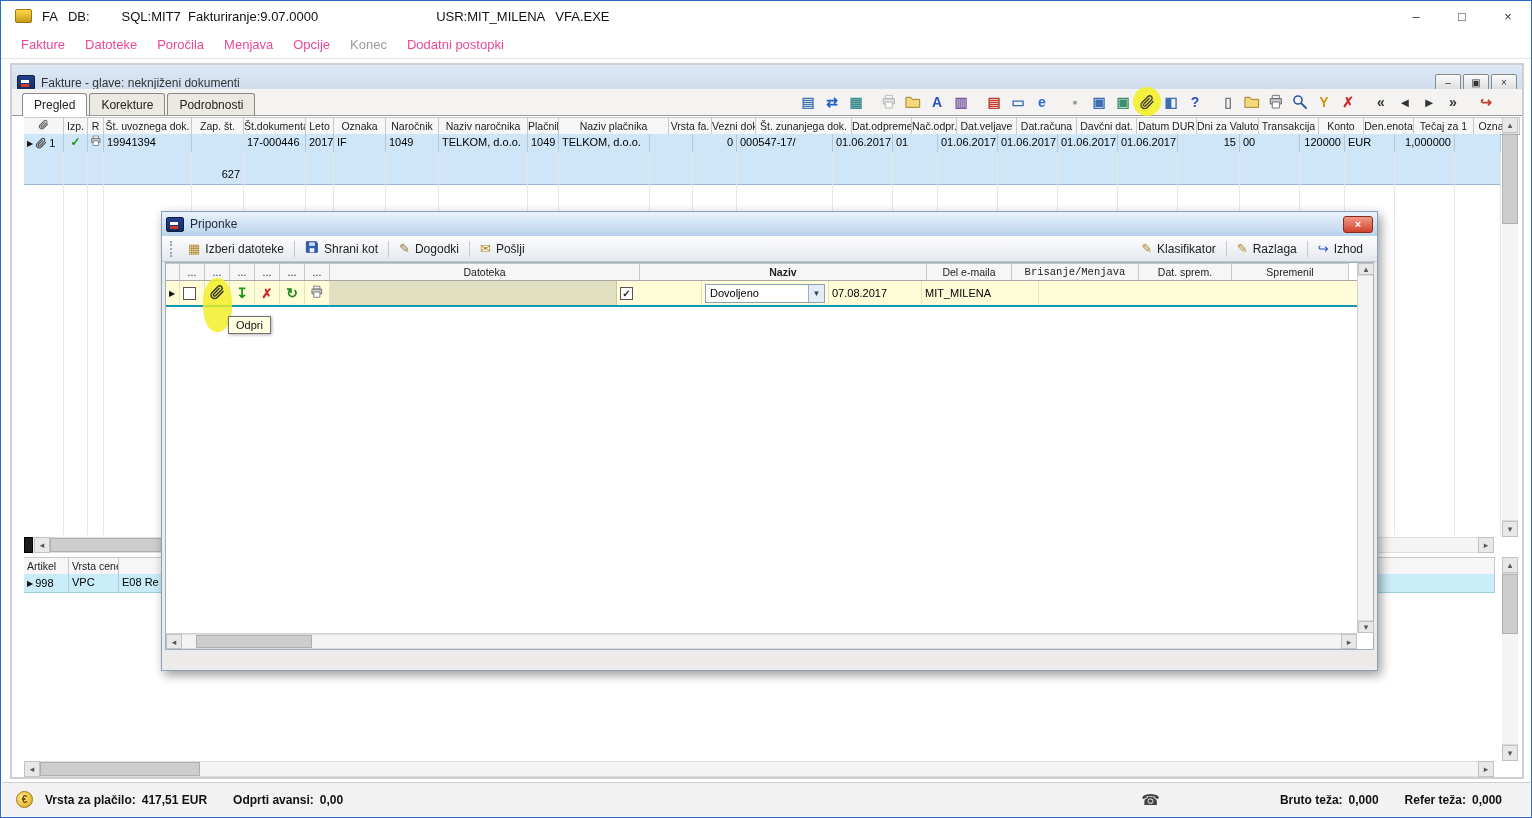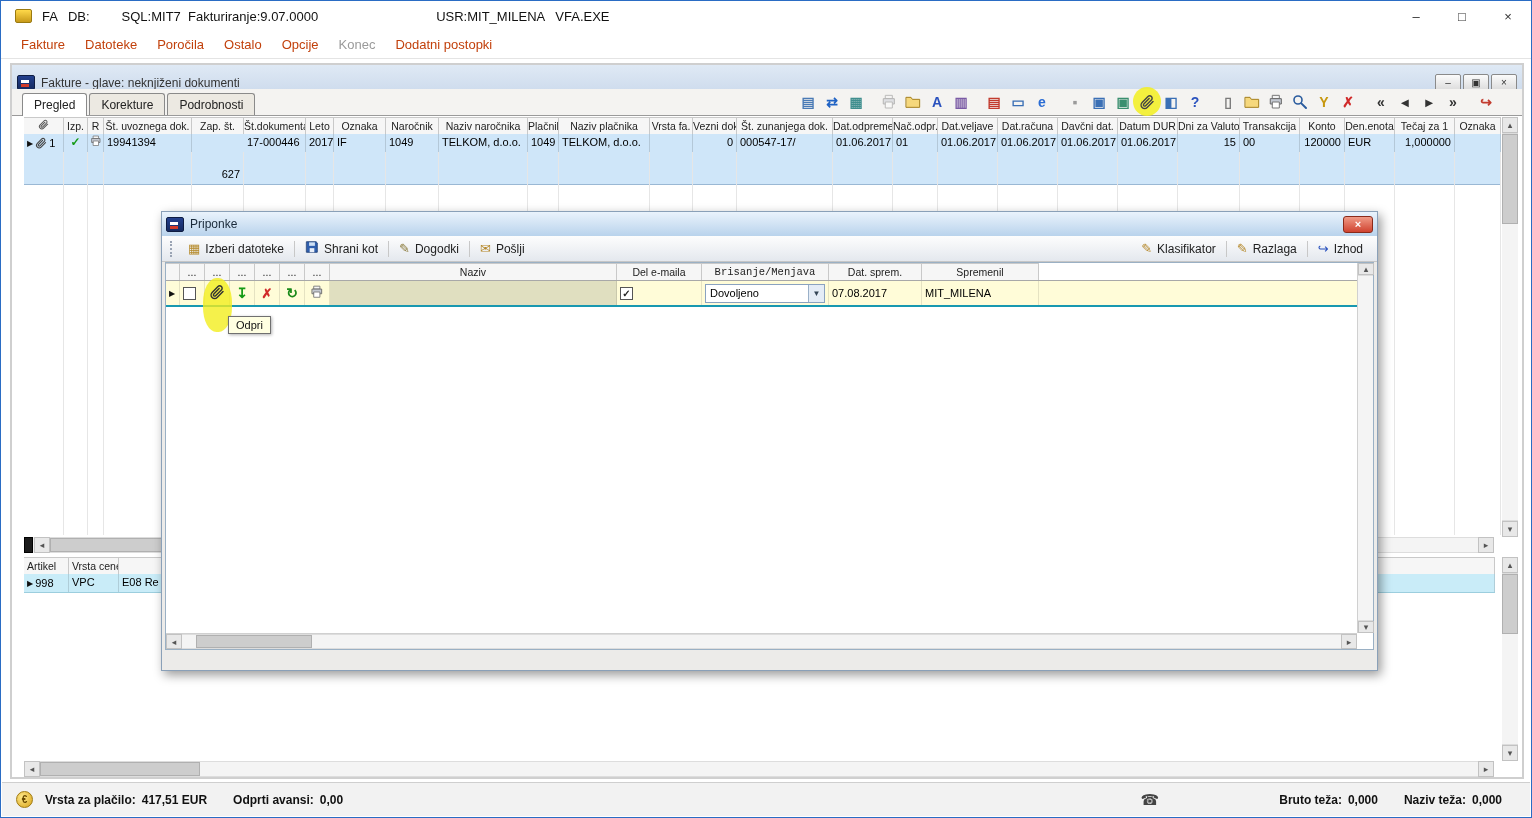--- a/index.html
+++ b/index.html
@@ -11,21 +11,21 @@
   .app-icon{width:17px;height:14px;margin-left:14px;background:linear-gradient(#ffd94a,#c89a1a);border:1px solid #9a7a10;border-radius:2px}
   .tb-text{margin-left:10px;white-space:pre}
   .tb-db{}
   .tb-sql{margin-left:32px}
   .tb-usr{margin-left:118px}
   .win-controls{margin-left:auto;display:flex;height:100%}
   .wc{width:46px;height:100%;display:flex;align-items:center;justify-content:center;font-size:13px;color:#333}
 
   
   .menubar{position:absolute;top:30px;left:0;right:0;height:28px;display:flex;align-items:center;padding-left:10px;background:#fff;border-bottom:1px solid #e4e4e4;font-size:13px}
-  .menu-item{padding:4px 10px;color:#c2410c;cursor:default}
+  .menu-item{padding:4px 10px;color:#ec4899;cursor:default}
   .menu-item.disabled{color:#9a9a9a}
 
   
   .child{position:absolute;top:62px;left:9px;width:1514px;height:716px;background:#fff;border:2px solid #cfcfcf}
   .c-title{position:absolute;top:0;left:0;right:0;height:36px;display:flex;align-items:center;background:linear-gradient(#dfe9f5,#c8d7ea);border-bottom:1px solid #a8b8c8;padding:0 5px;font-size:12px;color:#333}
   .mit-icon{width:18px;height:15px;background:linear-gradient(#23408e,#152a60);border:1px solid #0e1c42;border-radius:2px;position:relative;margin-right:6px}
   .mit-icon::after{content:"";position:absolute;left:3px;top:4px;width:8px;height:3px;background:#fff;box-shadow:0 4px 0 #d03a2a}
   .c-controls{margin-left:auto;display:flex;gap:2px}
   .cc{width:26px;height:17px;display:flex;align-items:center;justify-content:center;font-size:10px;color:#333;background:linear-gradient(#fbfbfb,#dcdcdc);border:1px solid #8a8a8a;border-radius:2px}
 
@@ -115,21 +115,21 @@
       <span class="wc">–</span>
       <span class="wc">□</span>
       <span class="wc">×</span>
     </span>
   </div>
 
   <div class="menubar" id="menubar">
       <span class="menu-item">Fakture</span>
       <span class="menu-item">Datoteke</span>
       <span class="menu-item">Poročila</span>
-      <span class="menu-item">Ostalo</span>
+      <span class="menu-item">Menjava</span>
       <span class="menu-item">Opcije</span>
       <span class="menu-item disabled">Konec</span>
       <span class="menu-item">Dodatni postopki</span>
     </div>
 
   <div class="child">
     <div class="c-title">
       <span class="mit-icon"></span>
       <span>Fakture - glave: neknjiženi dokumenti</span>
       <span class="c-controls">
@@ -261,21 +261,21 @@
         <span class="gh" style="width: 24px;">Izp.</span>
         <span class="gh" style="width: 16px;">R</span>
         <span class="gh" style="width: 88px;">Št. uvoznega dok.</span>
         <span class="gh" style="width: 52px;">Zap. št.</span>
         <span class="gh" style="width: 62px;">Št.dokumenta</span>
         <span class="gh" style="width: 28px;">Leto</span>
         <span class="gh" style="width: 52px;">Oznaka</span>
         <span class="gh" style="width: 53px;">Naročnik</span>
         <span class="gh" style="width: 89px;">Naziv naročnika</span>
         <span class="gh" style="width: 31px;">Plačnik</span>
-        <span class="gh" style="width: 91px;">Naziv plačnika</span>
+        <span class="gh" style="width: 110px;">Naziv plačnika</span>
         <span class="gh" style="width: 43px;">Vrsta fa.</span>
         <span class="gh" style="width: 44px;">Vezni dok.</span>
         <span class="gh" style="width: 96px;">Št. zunanjega dok.</span>
         <span class="gh" style="width: 60px;">Dat.odpreme</span>
         <span class="gh" style="width: 45px;">Nač.odpr.</span>
         <span class="gh" style="width: 60px;">Dat.veljave</span>
         <span class="gh" style="width: 60px;">Dat.računa</span>
         <span class="gh" style="width: 60px;">Davčni dat.</span>
         <span class="gh" style="width: 60px;">Datum DUR</span>
         <span class="gh" style="width: 62px;">Dni za Valuto</span>
@@ -406,21 +406,21 @@
   <div class="statusbar">
     <span class="coin">€</span>
     <span class="sb-lab">Vrsta za plačilo:</span>
     <span class="sb-val">417,51 EUR</span>
     <span class="sb-lab mgap">Odprti avansi:</span>
     <span class="sb-val">0,00</span>
     <span class="sb-sp"></span>
     <span class="phone">☎</span>
     <span class="sb-lab">Bruto teža:</span>
     <span class="sb-val">0,000</span>
-    <span class="sb-lab mgap">Naziv teža:</span>
+    <span class="sb-lab mgap">Refer teža:</span>
     <span class="sb-val" style="margin-right:28px">0,000</span>
   </div>
 
   <div class="dialog">
     <div class="dlg-title">
       <span class="mit-icon"></span>
       <span>Priponke</span>
       <span class="dlg-close">×</span>
     </div>
     <div class="dlg-toolbar">
@@ -469,21 +469,22 @@
     </div>
     <div class="dlg-grid">
       <div class="dlg-head ghb" id="dlg-head">
           <span class="gh" style="width: 14px;"></span>
           <span class="gh" style="width: 25px;">...</span>
           <span class="gh" style="width: 25px;">...</span>
           <span class="gh" style="width: 25px;">...</span>
           <span class="gh" style="width: 25px;">...</span>
           <span class="gh" style="width: 25px;">...</span>
           <span class="gh" style="width: 25px;">...</span>
-          <span class="gh" style="width: 287px;">Naziv</span>
+          <span class="gh" style="width: 310px;">Datoteka</span>
+          <span class="gh" style="width: 287px; font-weight: bold;">Naziv</span>
           <span class="gh" style="width: 85px;">Del e-maila</span>
           <span class="gh" style="width: 127px; font-family: Liberation Mono, monospace;">Brisanje/Menjava</span>
           <span class="gh" style="width: 93px;">Dat. sprem.</span>
           <span class="gh" style="width: 117px;">Spremenil</span>
         </div>
       <div class="dlg-rowband prow" id="dlg-row">
           <span class="pc" style="width: 14px;">
             <span class="selmark">▶</span>
           </span>
           <span class="pc" style="width: 25px; justify-content: flex-start;">

